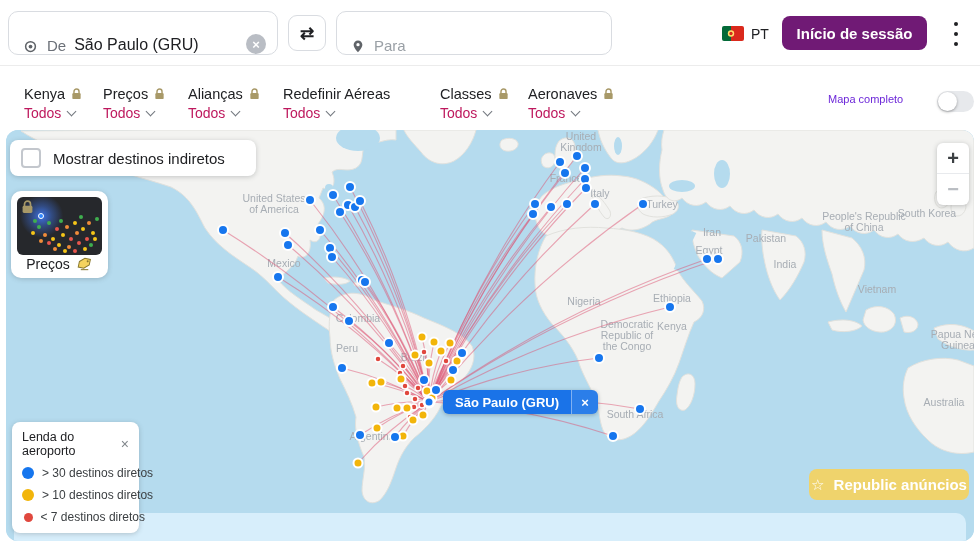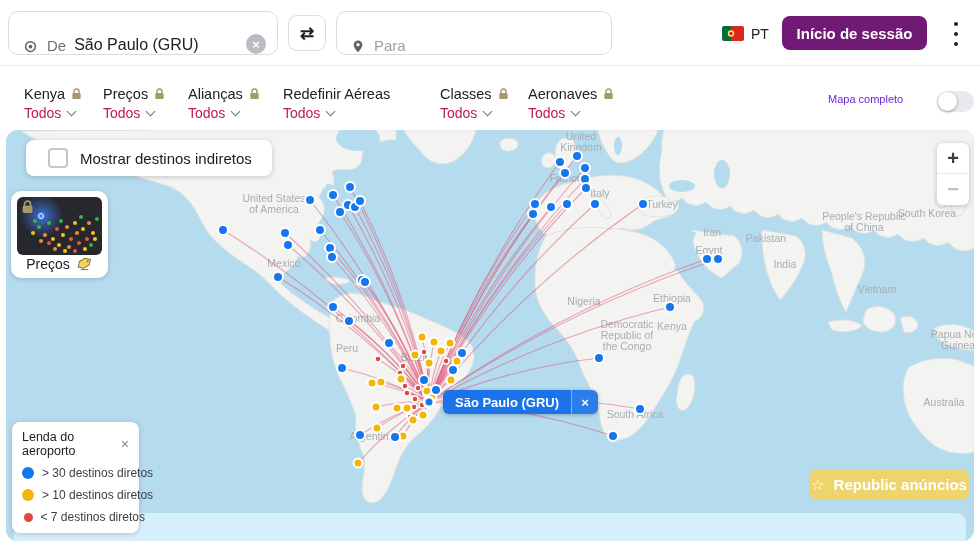--- a/index.html
+++ b/index.html
@@ -45,22 +45,22 @@
     border-radius:11px; z-index:26; cursor:pointer; }
   .toggle .knob { position:absolute; left:1px; top:1px; width:19px; height:19px; background:#fff;
     border-radius:50%; box-shadow:0 1px 3px rgba(0,0,0,.35); }
 
   
   .map { position:absolute; left:6px; top:130px; width:968px; height:411px; border-radius:12px;
     overflow:hidden; background:#b5dbee; }
   .map svg.world { position:absolute; left:0; top:0; }
 
   .card { background:#fff; border-radius:8px; box-shadow:0 1px 5px rgba(60,64,67,.25); position:absolute; }
-  .indirect { left:20px; top:10px; width:246px; height:36px; display:flex; align-items:center;
-    padding-left:22px; z-index:12; }
+  .indirect { left:4px; top:10px; width:246px; height:36px; display:flex; align-items:center;
+    padding-left:11px; z-index:12; }
   .indirect .box { width:20px; height:20px; border:2px solid #c3c7cd; border-radius:4px; background:#fff; cursor:pointer; }
   .indirect .lbl { margin-left:12px; font-size:15px; color:#202124; }
 
   .minimap { left:5px; top:61px; width:97px; height:87px; border-radius:10px; z-index:12; cursor:pointer; }
   .thumb { position:absolute; left:6px; top:6px; width:85px; height:58px; border-radius:6px;
     background:#26282c; overflow:hidden; }
   .thumb .glow { position:absolute; left:0; top:0; width:100%; height:100%;
     background:radial-gradient(circle at 29% 33%, rgba(64,118,235,.95) 0%, rgba(64,118,235,.45) 14%, rgba(64,118,235,0) 30%); }
   .thumb i { position:absolute; width:4px; height:4px; border-radius:50%; }
   .thumb .origin-dot { position:absolute; width:6px; height:6px; border-radius:50%; background:#2f86ff;

